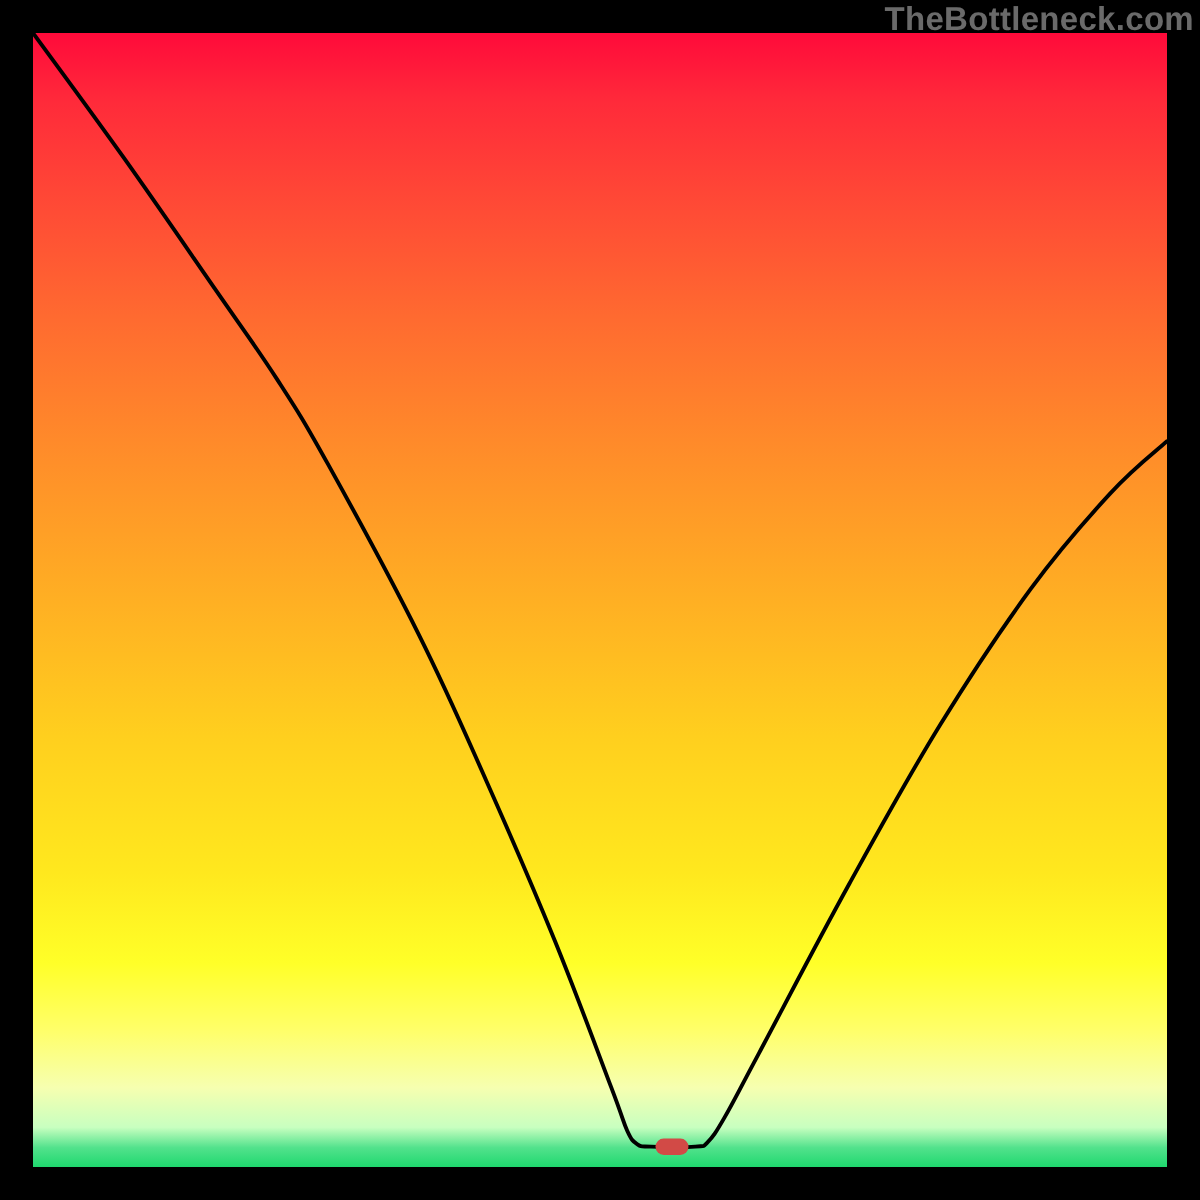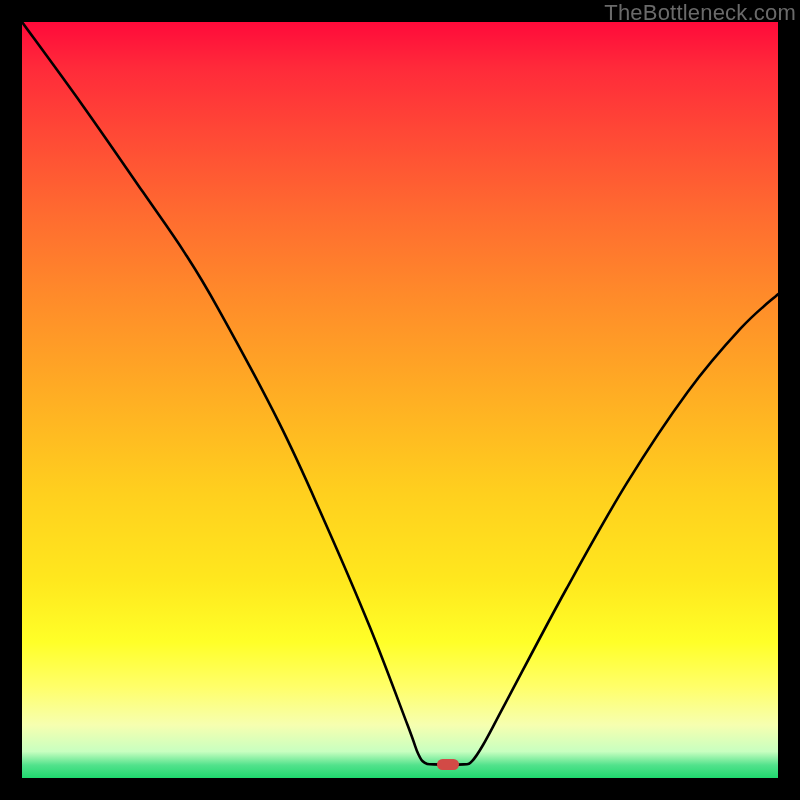--- a/index.html
+++ b/index.html
@@ -55,21 +55,21 @@
     width: 22px;
     height: 11px;
     background: #d24a46;
     border-radius: 6px;
   }
   .watermark {
     position: absolute;
     top: 0;
     right: 4px;
     font-size: 22px;
-    font-weight: 400;
+    font-weight: 700;
     color: #6a6a6a;
     letter-spacing: 0.2px;
     -webkit-font-smoothing: antialiased;
   }
 </style>
 </head>
 <body>
 
 <div class="frame">
   <div class="plot-area">

